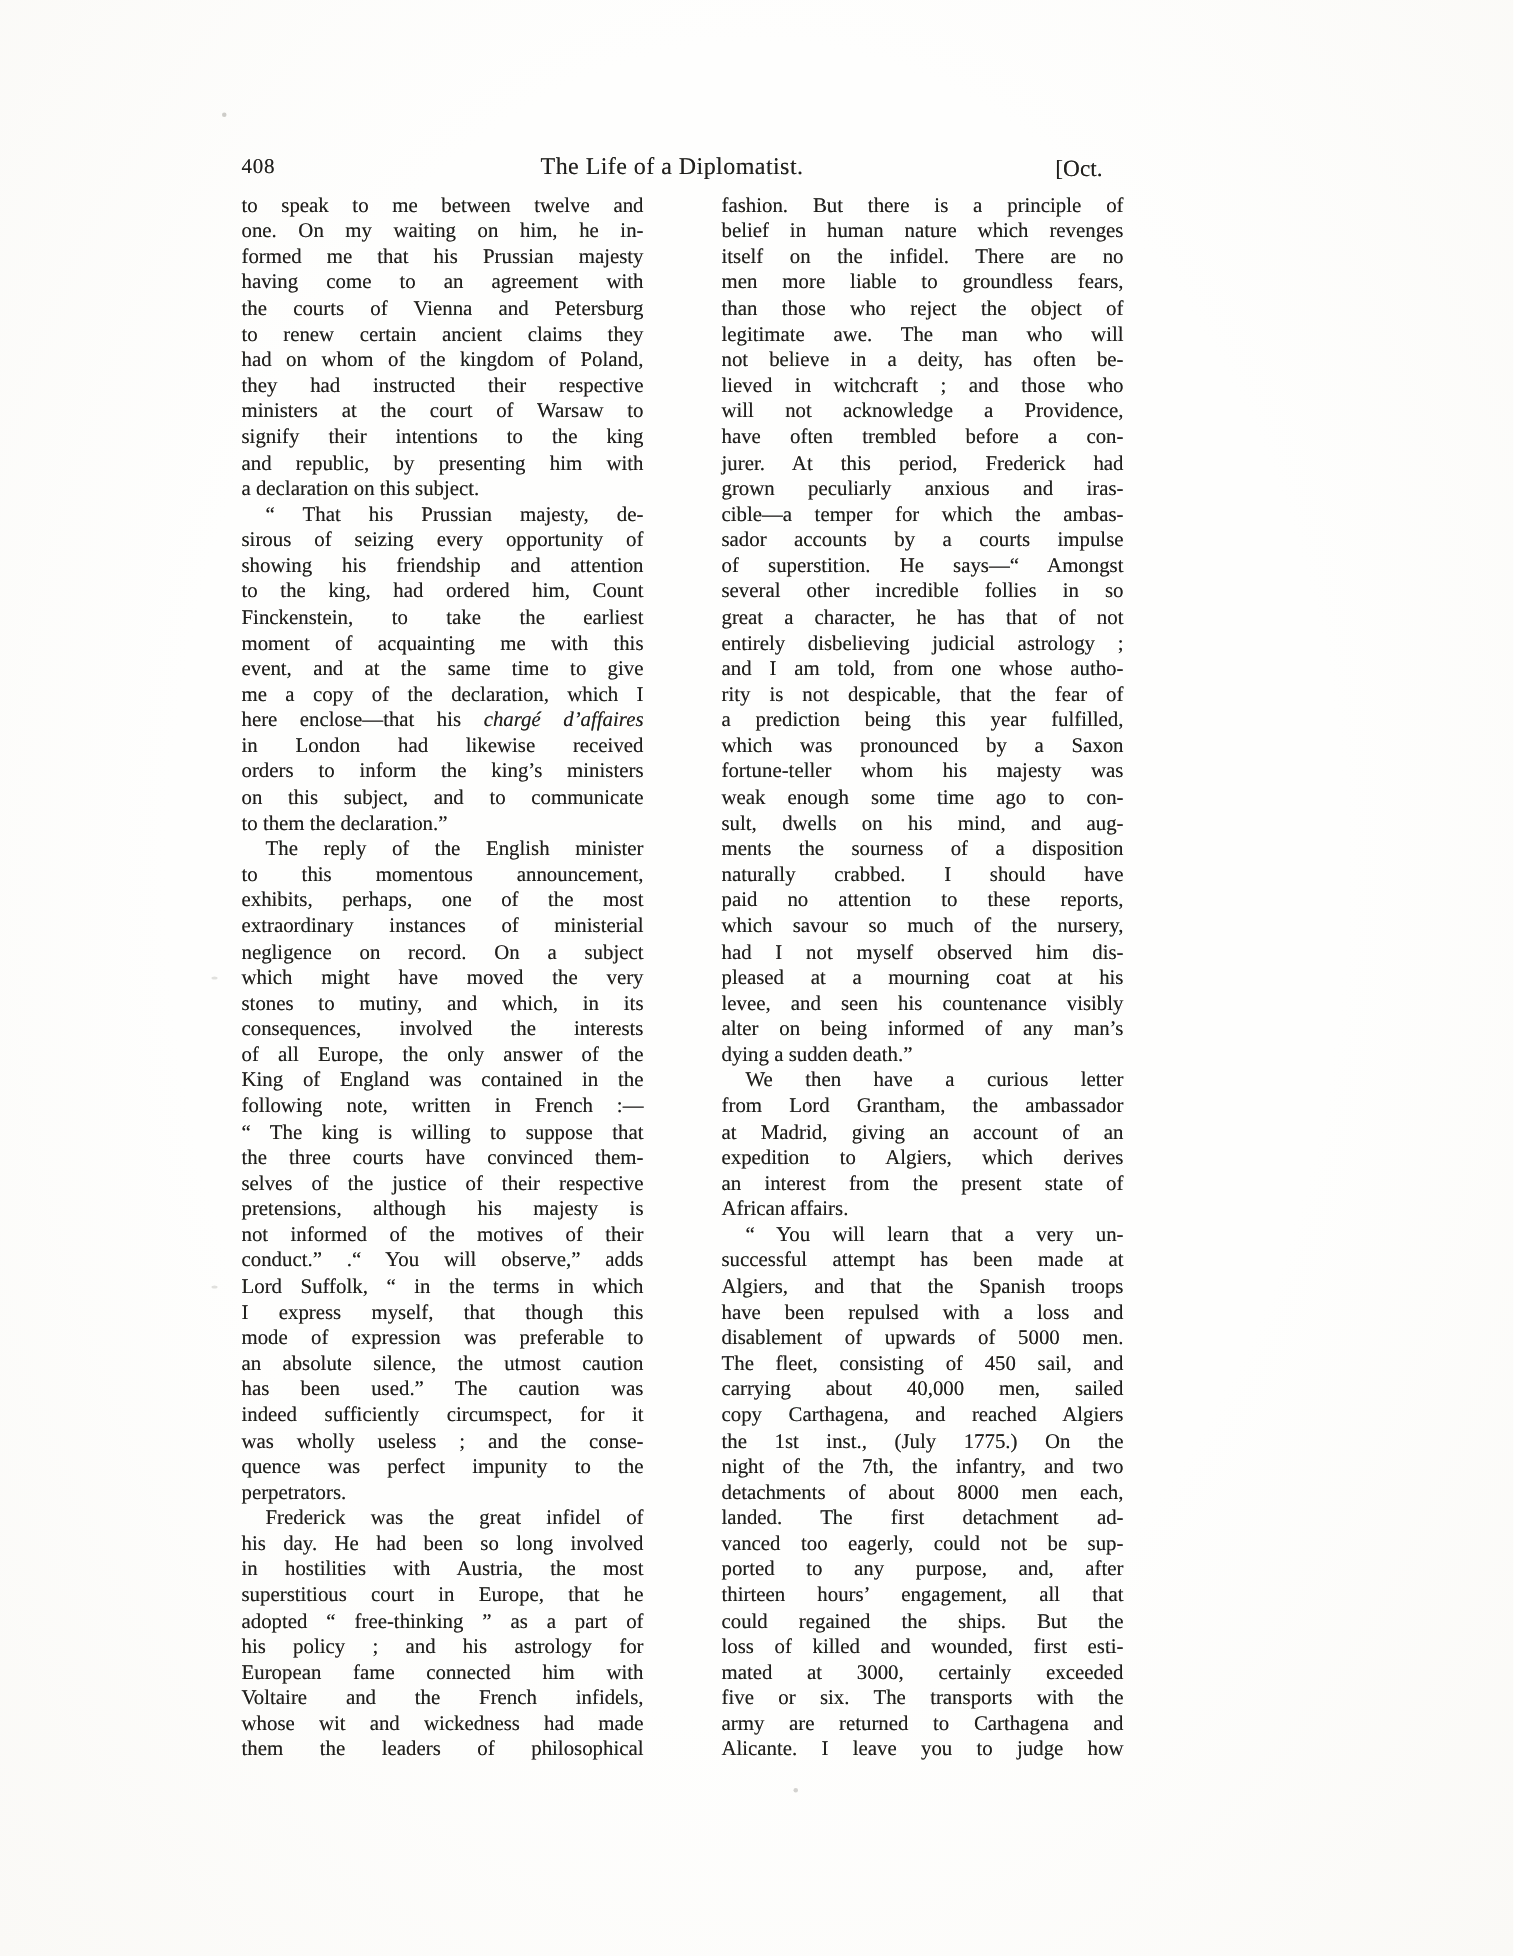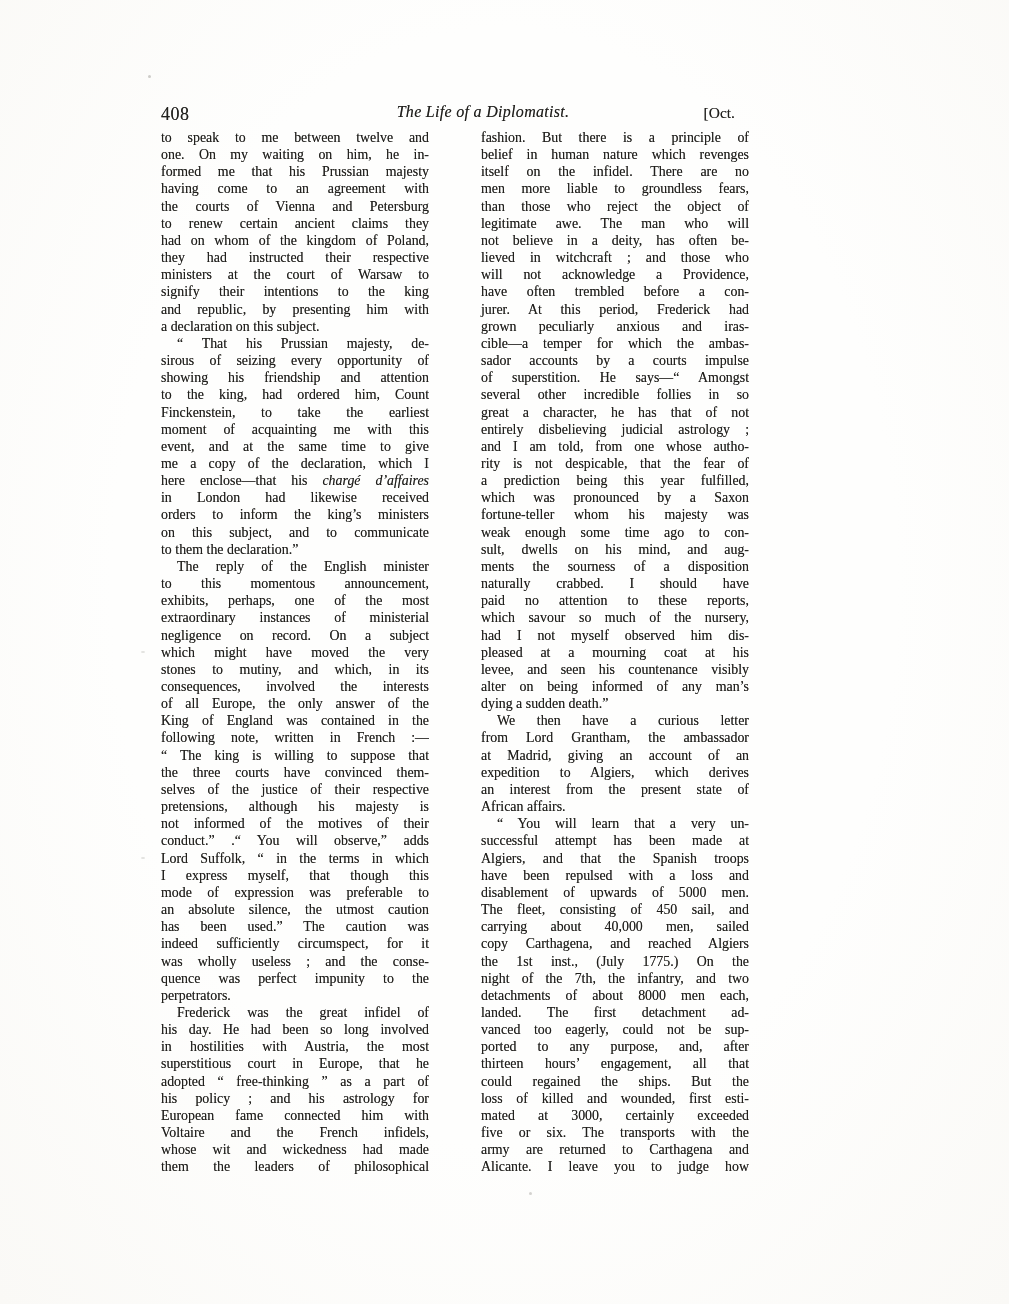--- a/index.html
+++ b/index.html
@@ -5,25 +5,25 @@
   html,body{margin:0;padding:0;background:#ffffff;}
   .page{
     position:relative;
     width:1009px;height:1304px;
     background:radial-gradient(ellipse at 50% 45%, #fefefd 55%, #faf9f6 100%);
     font-family:"Liberation Serif","DejaVu Serif",serif;
     color:#21201d;
     overflow:hidden;
   }
   .header{position:absolute;left:161px;top:103px;width:574px;height:22px;}
-  .pageno{position:absolute;left:0;top:1px;font-size:18px;letter-spacing:0.5px;
+  .pageno{position:absolute;left:0;top:1px;font-size:14px;letter-spacing:0.5px;
     text-shadow:0 0 0.35px rgba(20,20,20,.55);}
   .running-title{position:absolute;left:50%;top:0;transform:translateX(-50%);
-    font-style:italic;font-size:16px;white-space:nowrap;letter-spacing:0.3px;
-    text-shadow:0 0 0.35px rgba(20,20,20,.5);margin-left:35px;}
+    font-size:16px;white-space:nowrap;letter-spacing:0.3px;
+    text-shadow:0 0 0.35px rgba(20,20,20,.5);}
   .issue{position:absolute;right:0;top:1px;font-size:15.5px;
     text-shadow:0 0 0.35px rgba(20,20,20,.55);font-family:Liberation Serif, serif;}
   .col{position:absolute;top:129px;width:268px;font-size:13.9px;line-height:17.16px;}
   .col.left{left:161px;}
   .col.right{left:460px;margin-left:21px;}
   .line{
     height:17.16px;
     white-space:normal;
     text-align:justify;
     text-align-last:justify;

